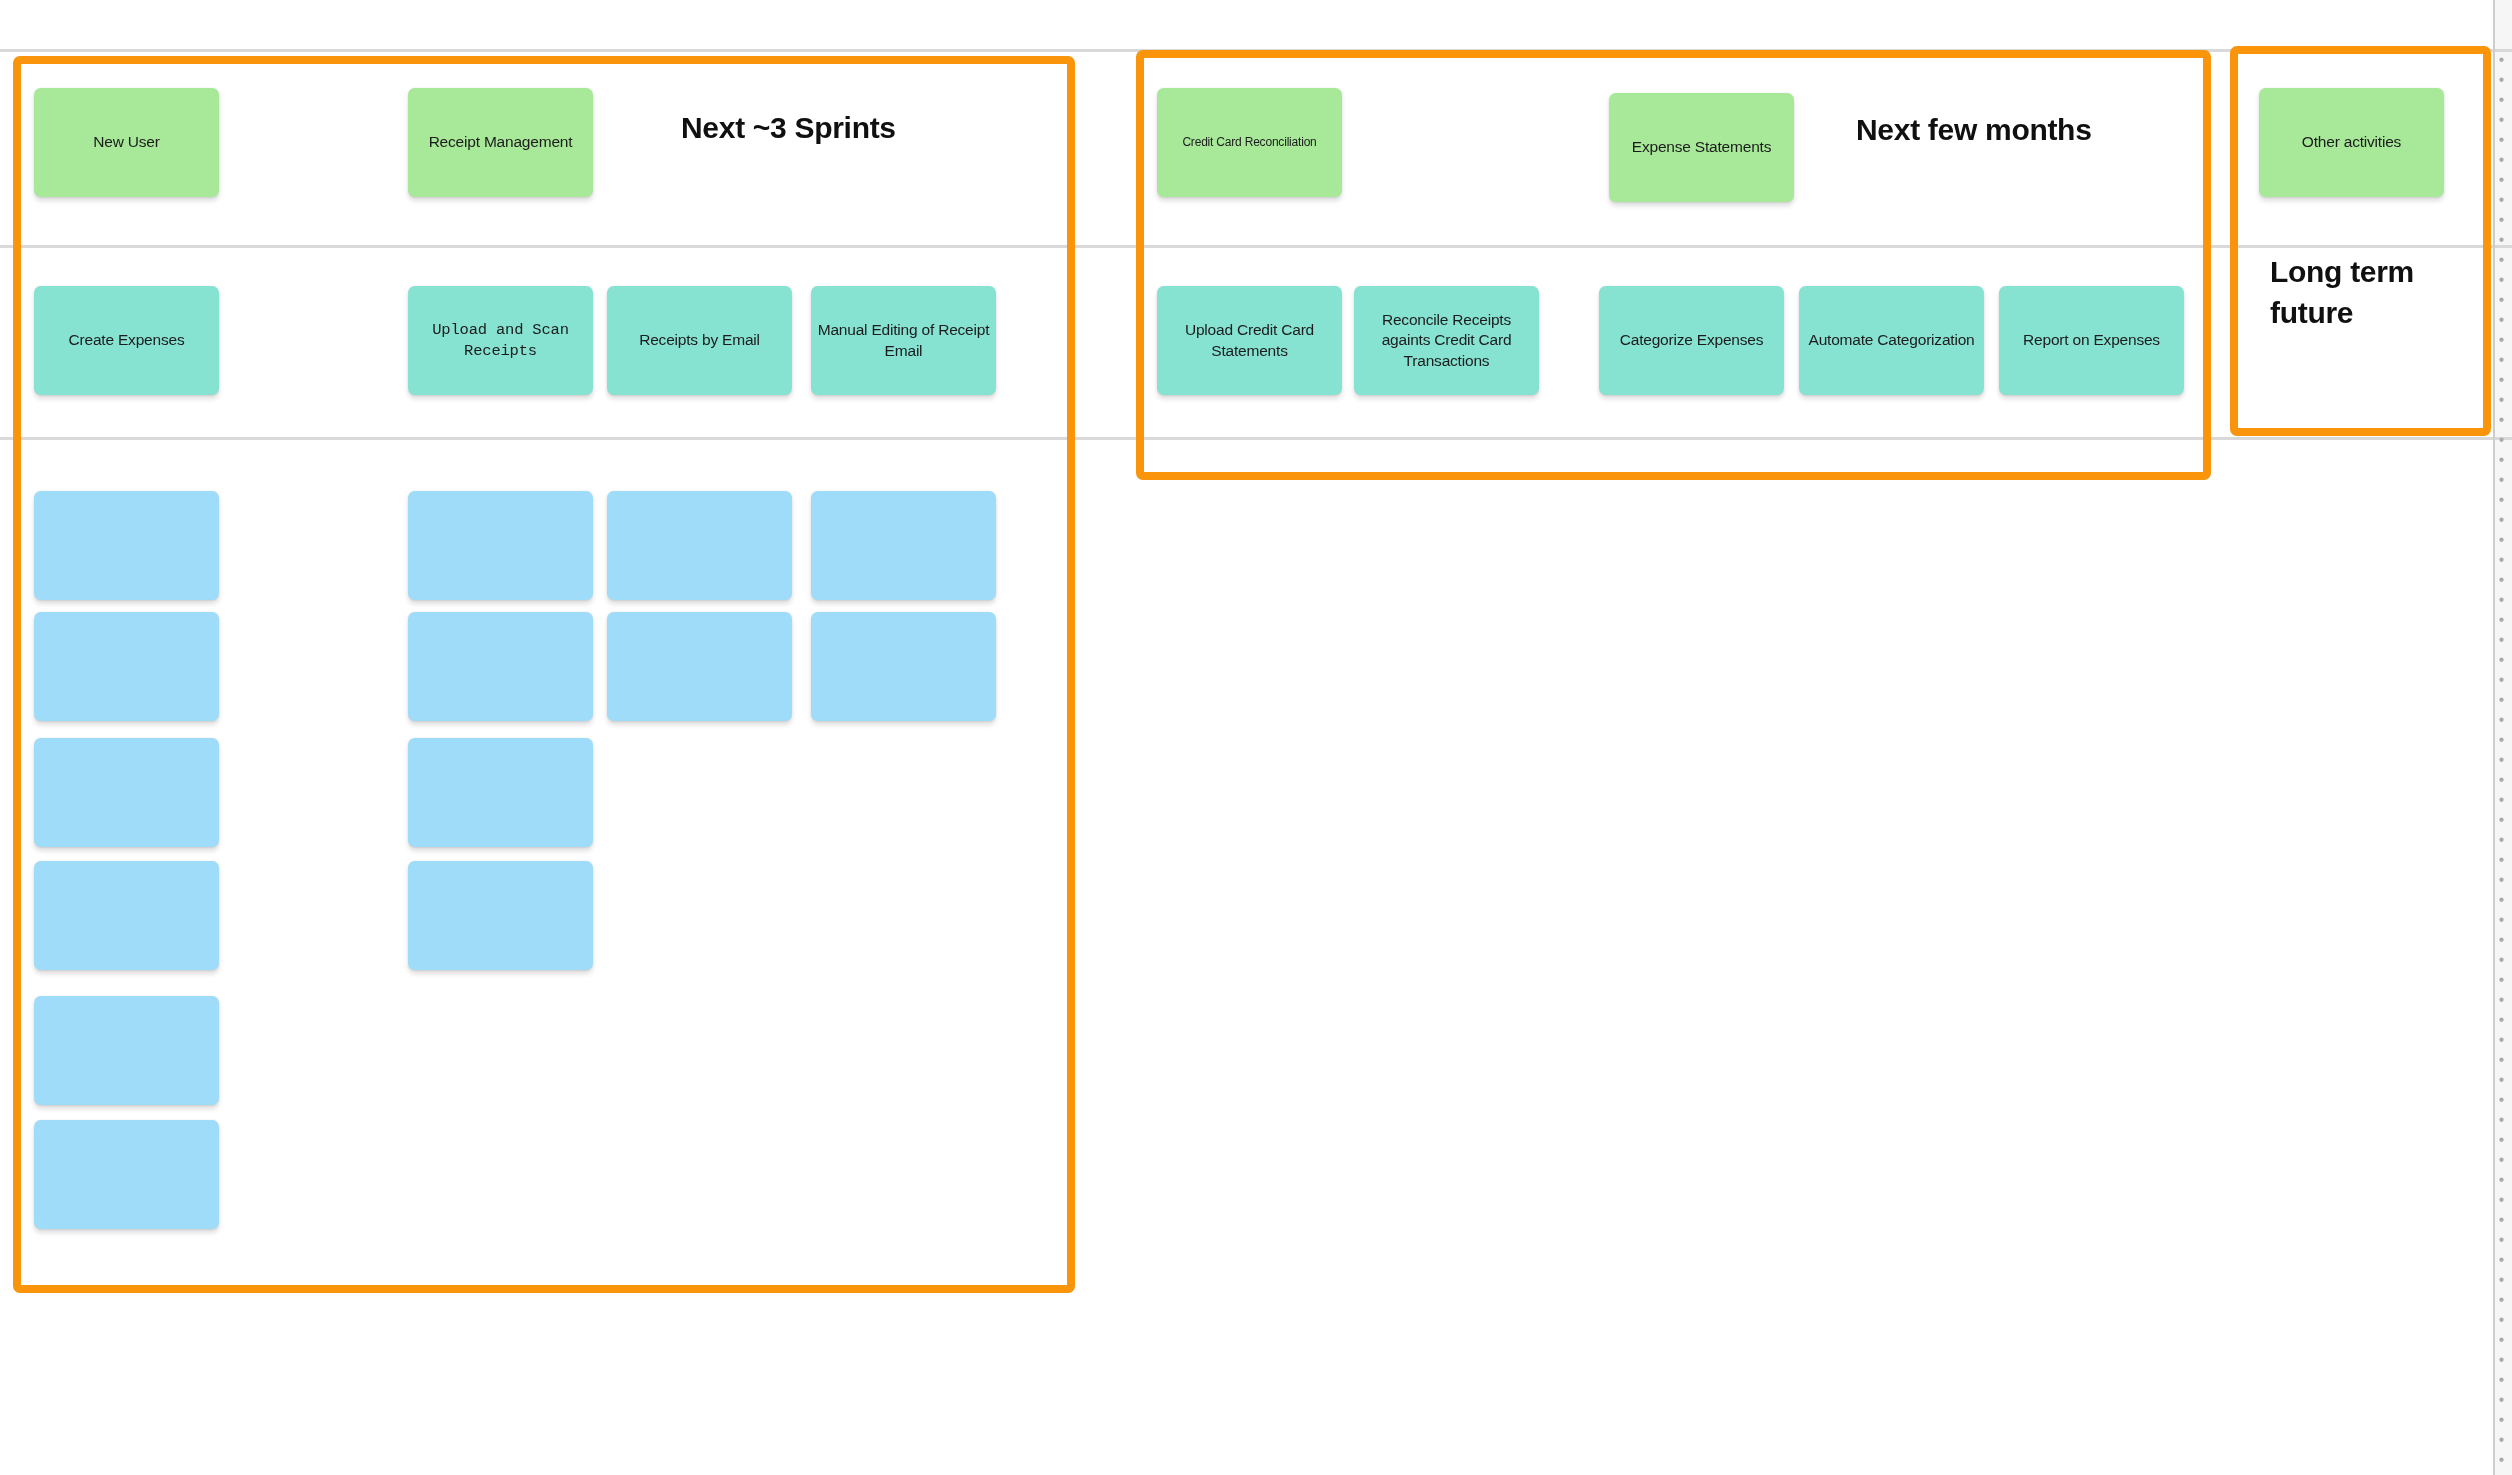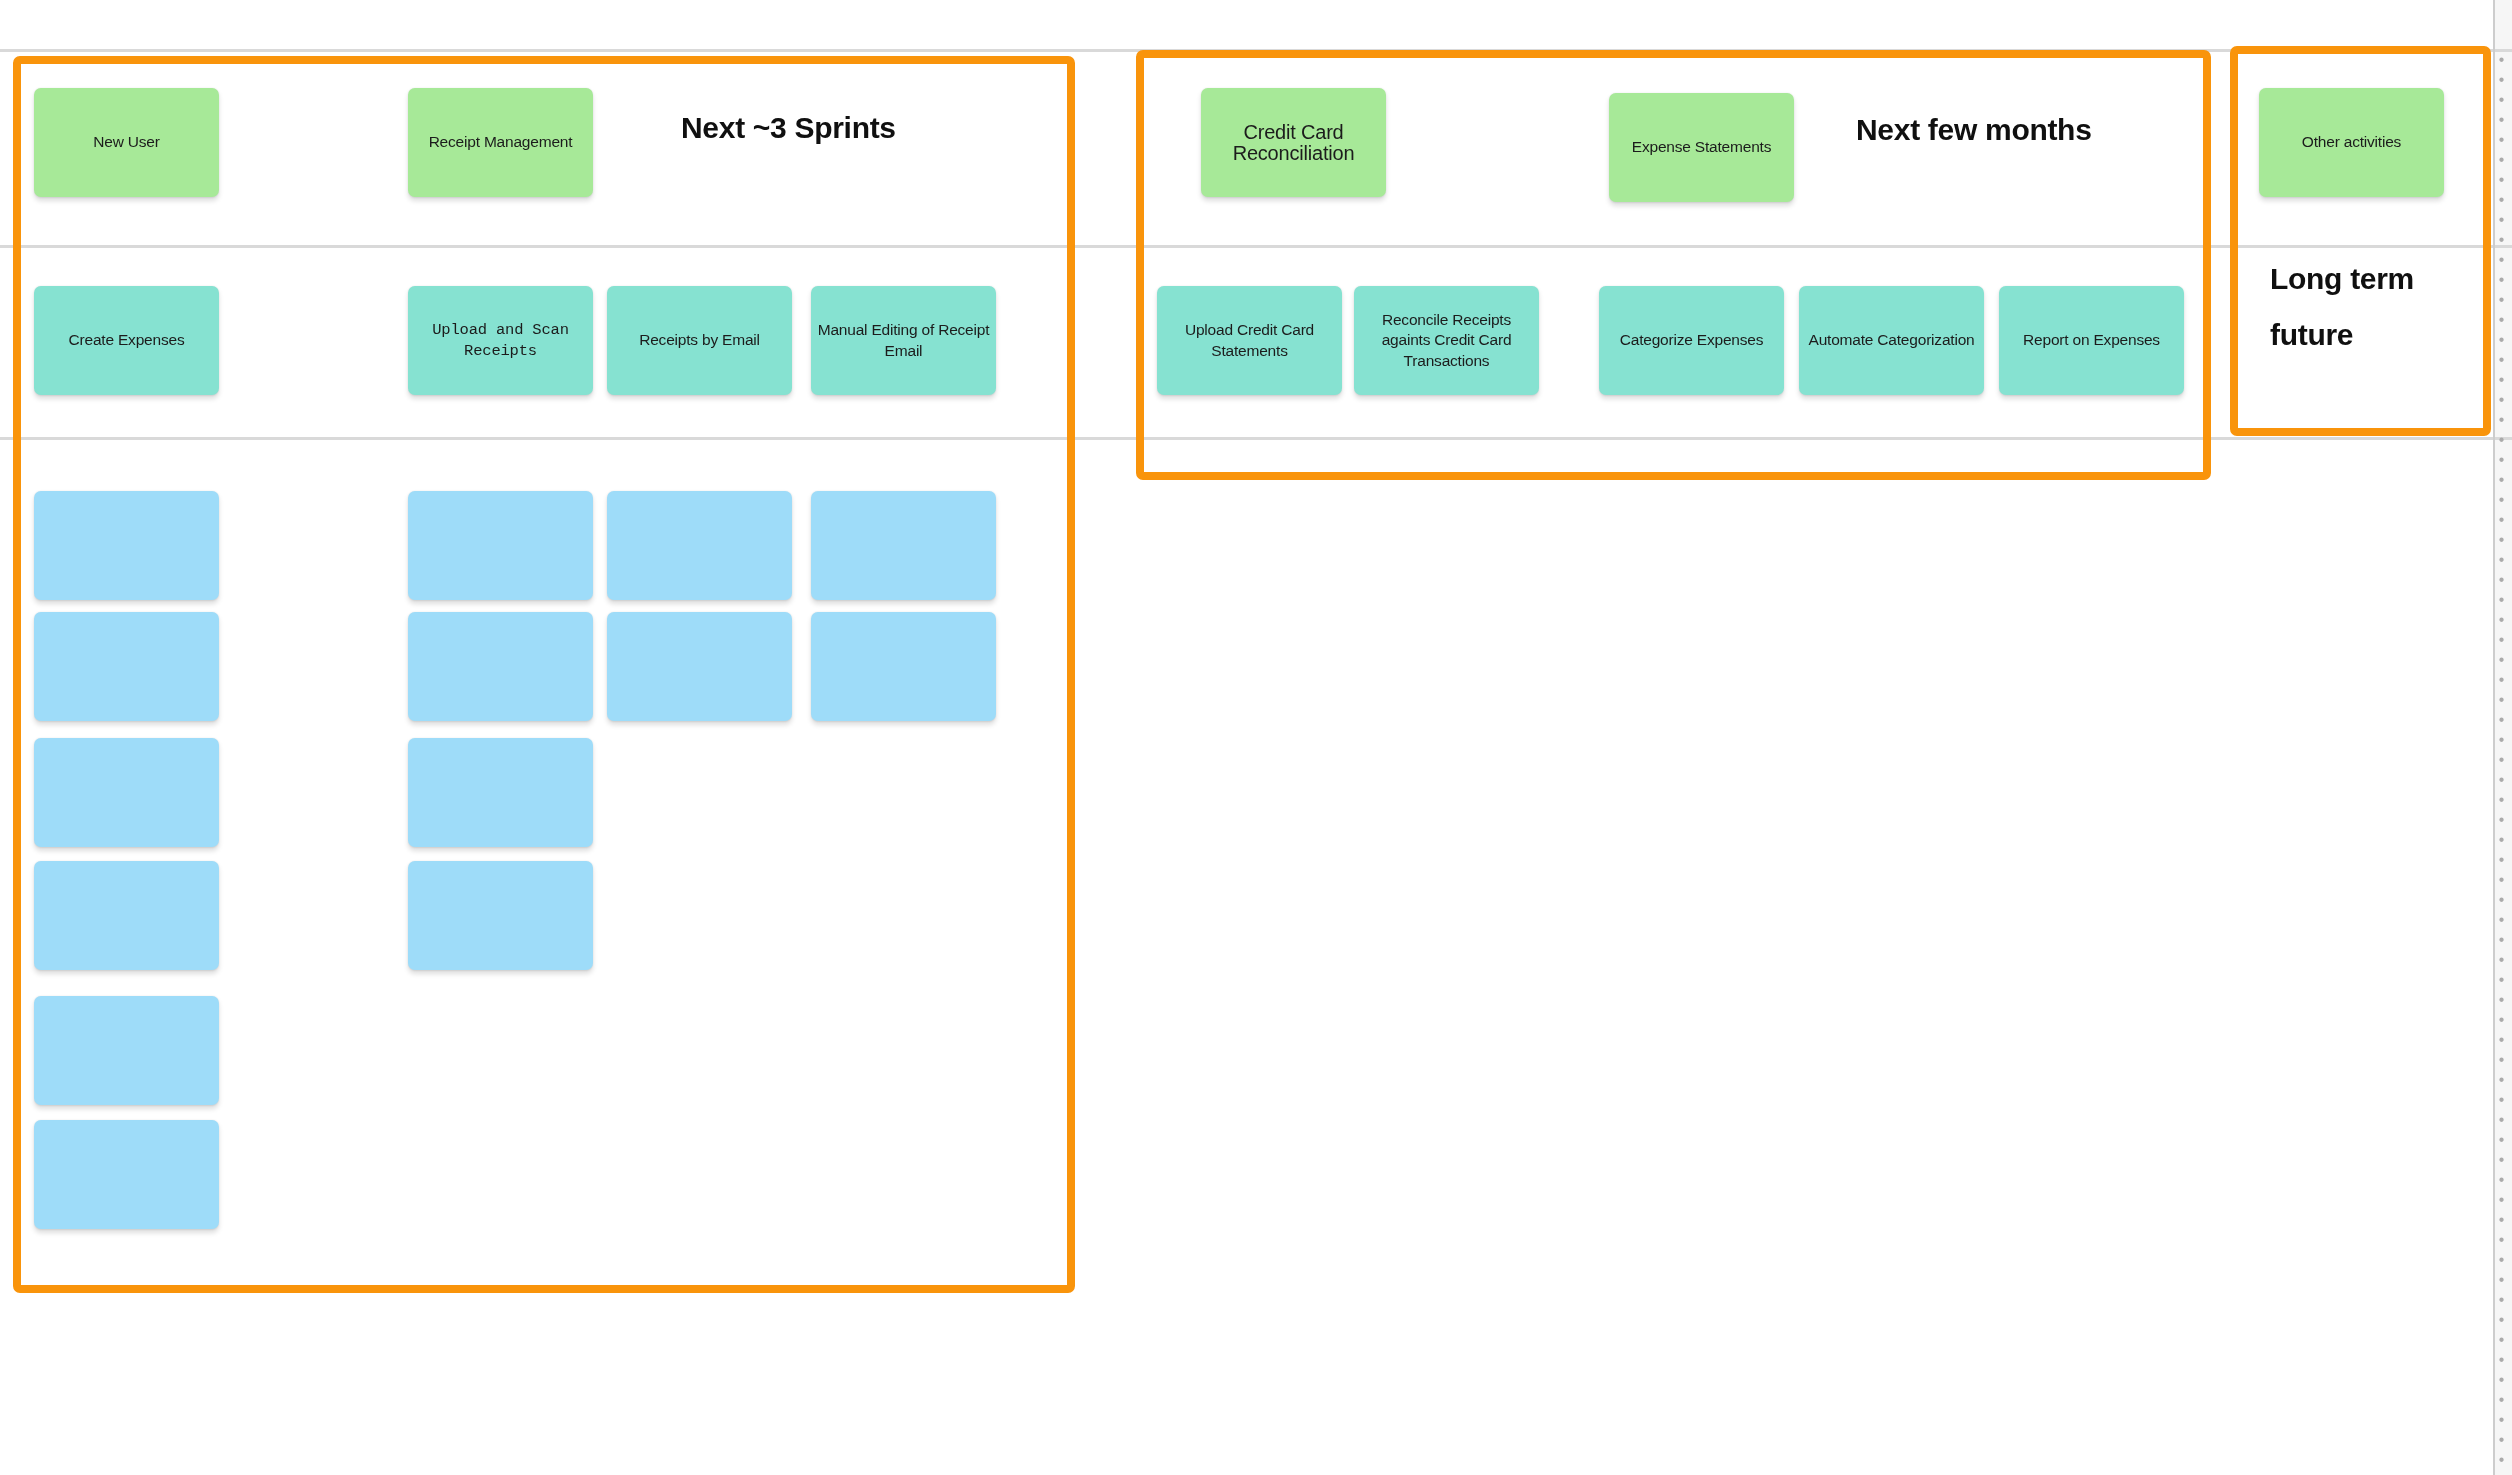--- a/index.html
+++ b/index.html
@@ -17,31 +17,31 @@
     background-size:9.2px 20px;background-repeat:repeat-y, repeat;
   }
   .frame{
     position:absolute;border:8px solid var(--frame-orange,#f9940b);
     border-radius:6.9px;background:transparent;z-index:2;box-sizing:border-box;
   }
   .board-title{
     position:absolute;font-weight:700;font-size:30px;color:#101010;
     letter-spacing:-0.3px;z-index:3;white-space:nowrap;
   }
-  .board-title.wrap{white-space:normal;width:195px;line-height:56px;}
+  .board-title.wrap{white-space:normal;width:195px;line-height:41px;}
   .card{
     position:absolute;width:185px;height:109px;border-radius:6.9px;
     display:flex;align-items:center;justify-content:center;text-align:center;
     font-size:15.5px;line-height:20.6px;letter-spacing:-0.2px;
     color:var(--text-dark,#1c1c1c);
     box-shadow:0 3.4px 5.2px rgba(0,0,0,0.13), 0 0.6px 1.7px rgba(0,0,0,0.08);
     z-index:3;box-sizing:border-box;
   }
   .card .lbl{display:block;padding:0 5.7px;}
-  .card.tight{font-size:20px;margin-left:44px;}
+  .card.tight{font-size:12px;}
   .card.narrow .lbl{max-width:143px;font-family:Liberation Mono, monospace;}
   .epic{background:var(--epic-green,#a7e998);justify-content:center;}
   .feature{background:var(--feature-teal,#86e2d1);}
   .story{background:var(--story-blue,#9edcf9);}
 </style>
 </head>
 <body>
 
 <div class="hline" style="top:49px"></div>
 <div class="hline" style="top:245px"></div>

